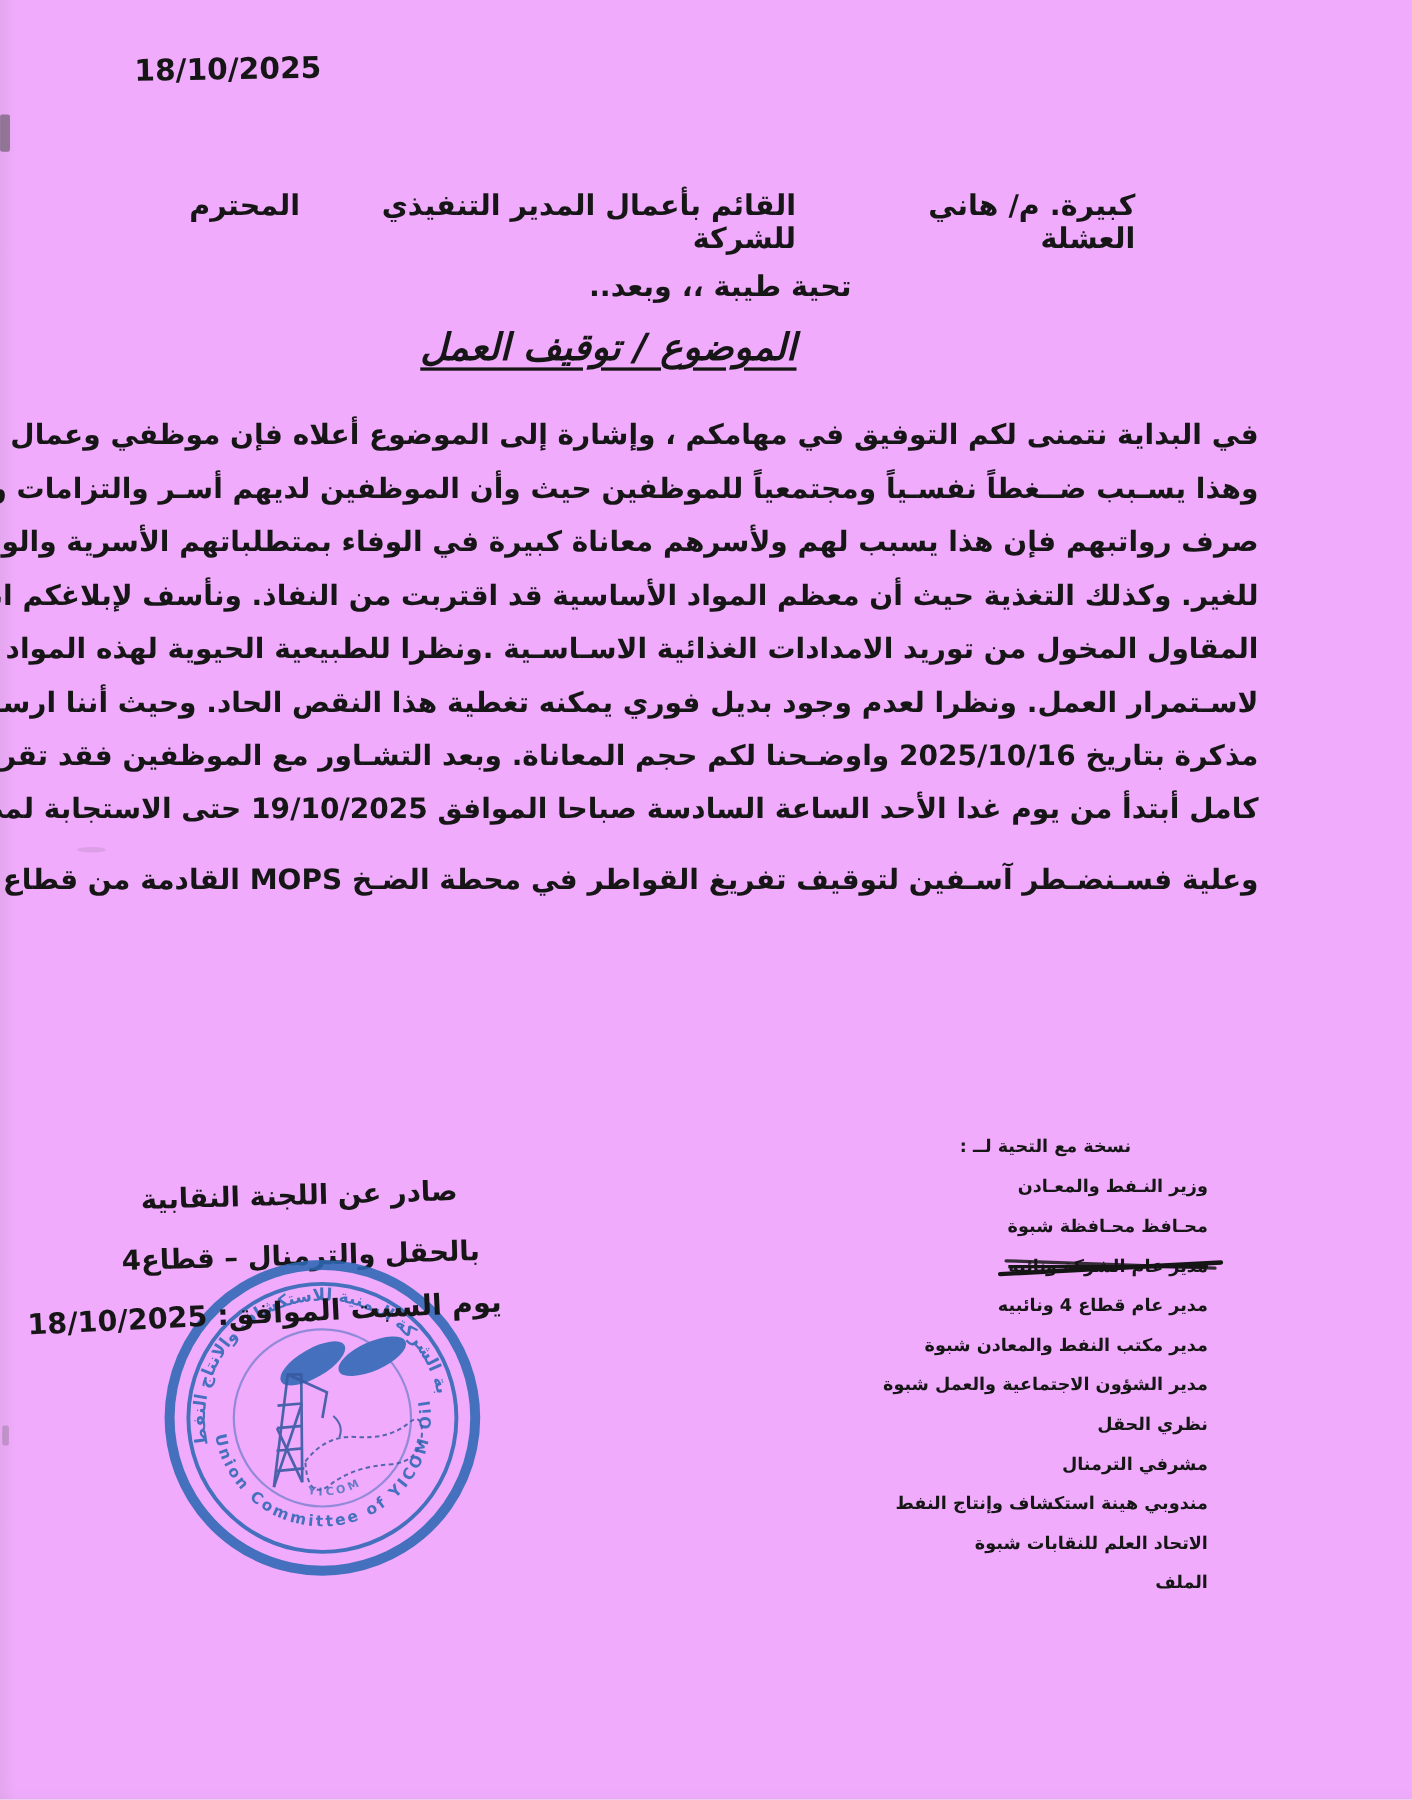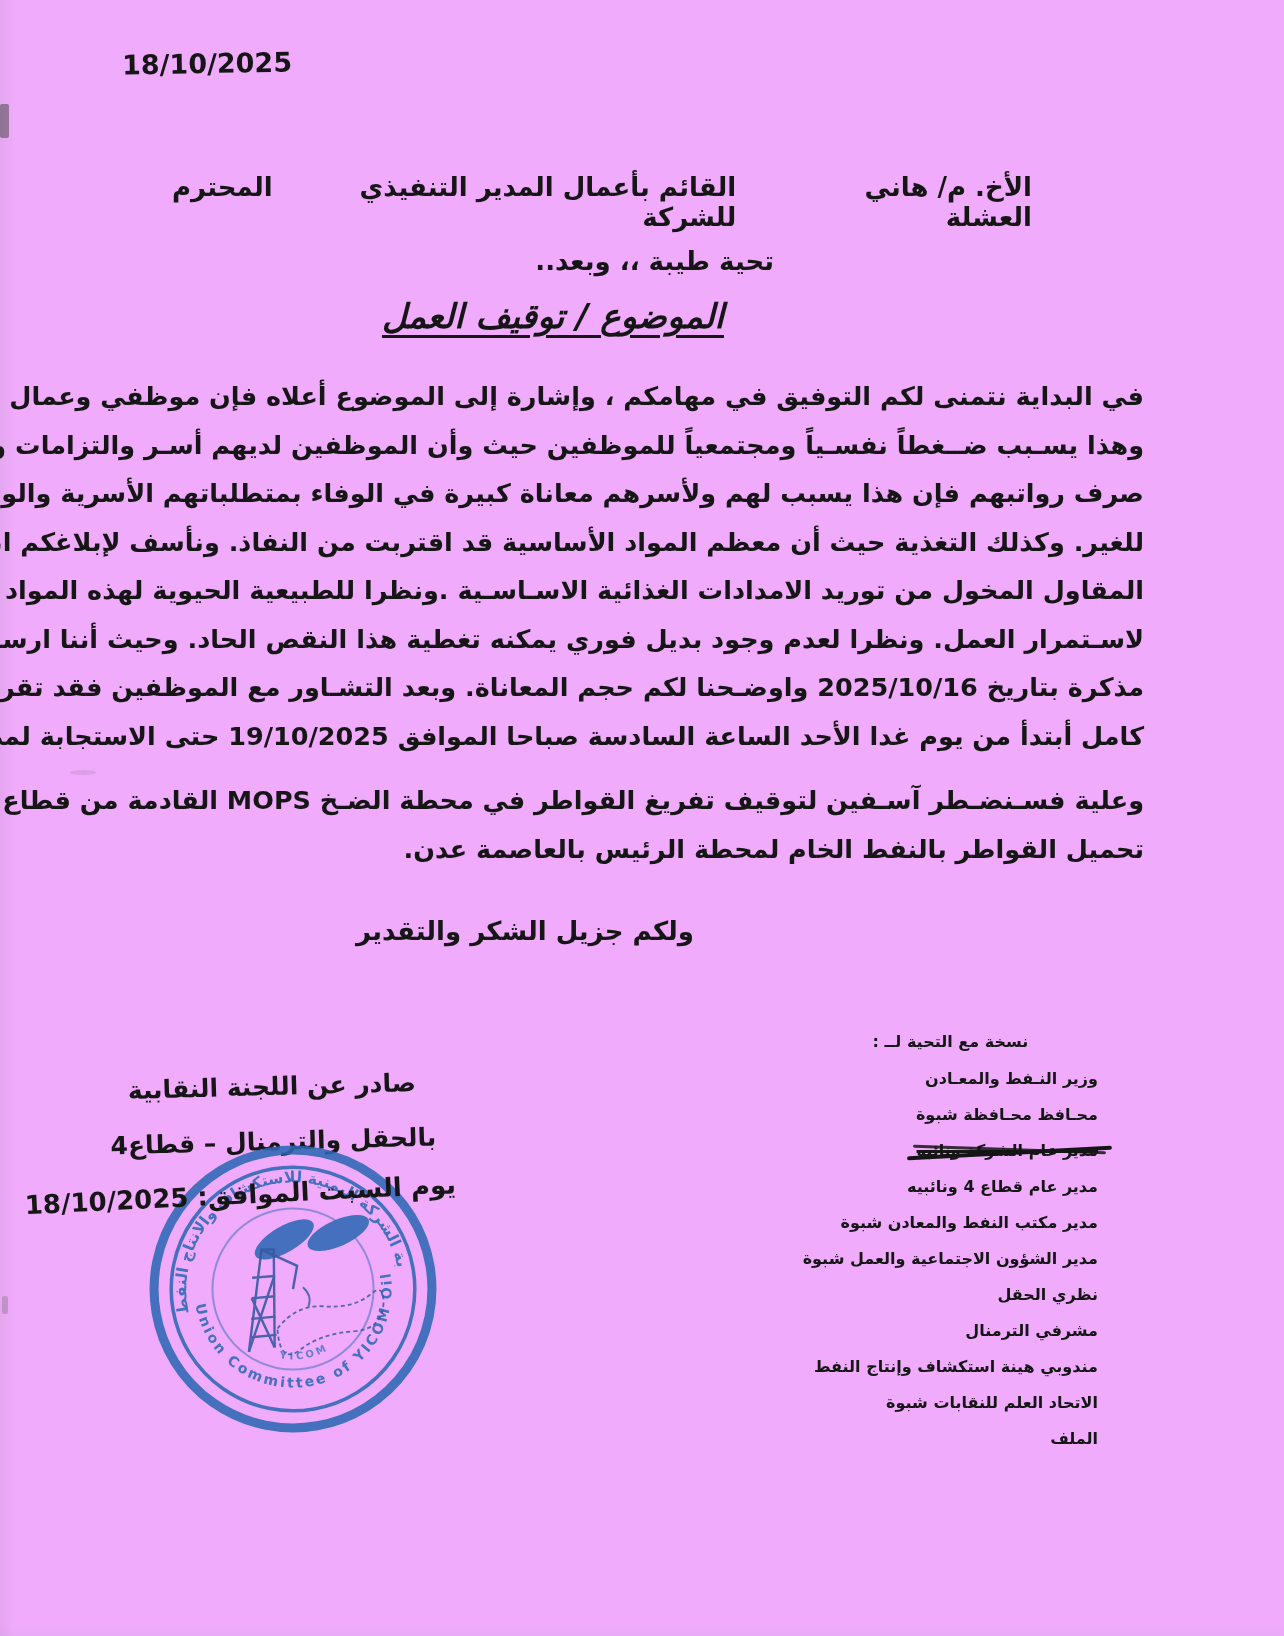--- a/index.html
+++ b/index.html
@@ -104,21 +104,21 @@
 <div class="page">
 
   <div class="artifact noise1"></div>
   <div class="artifact noise2"></div>
   <div class="artifact noise3"></div>
 
   <div class="date-top">18/10/2025</div>
 
   <div class="addr-row">
     <span class="addr-group">
-      <span>الأخ. م/ هاني العشلة</span>
+      <span>كبيرة. م/ هاني العشلة</span>
       <span>القائم بأعمال المدير التنفيذي للشركة</span>
     </span>
     <span>المحترم</span>
   </div>
 
   <div class="greeting">تحية طيبة ،، وبعد..</div>
   <div class="subject">الموضوع / توقيف العمل</div>
 
   <div class="body-block body1">
     <div class="body-line">في البداية نتمنى لكم التوفيق في مهامكم ، وإشارة إلى الموضوع أعلاه فإن موظفي وعمال الشركة من دون رواتب</div>
@@ -126,24 +126,22 @@
     <div class="body-line">صرف رواتبهم فإن هذا يسبب لهم ولأسرهم معاناة كبيرة في الوفاء بمتطلباتهم الأسرية والوفاء بتسديد التزاماتهم</div>
     <div class="body-line">للغير. وكذلك التغذية حيث أن معظم المواد الأساسية قد اقتربت من النفاذ. ونأسف لإبلاغكم انه تم التوقيف من قبل</div>
     <div class="body-line">المقاول المخول من توريد الامدادات الغذائية الاسـاسـية .ونظرا للطبيعية الحيوية لهذه المواد وضـرورتها القصـوى</div>
     <div class="body-line">لاسـتمرار العمل. ونظرا لعدم وجود بديل فوري يمكنه تغطية هذا النقص الحاد. وحيث أننا ارسـلنا لكم من ســابق</div>
     <div class="body-line">مذكرة بتاريخ 2025/10/16 واوضـحنا لكم حجم المعاناة. وبعد التشـاور مع الموظفين فقد تقرر تعليق العمل بشكل</div>
     <div class="body-line last">كامل أبتدأ من يوم غدا الأحد الساعة السادسة صباحا الموافق 19/10/2025 حتى الاستجابة لمطالبنا .</div>
   </div>
 
   <div class="body-block body2">
     <div class="body-line">وعلية فسـنضـطر آسـفين لتوقيف تفريغ القواطر في محطة الضـخ MOPS القادمة من قطاع S2 بالعقلة وأيضـا</div>
-    <div class="body-line last">تحميل القواطر بالنفط الخام لمحطة الرئيس بالعاصمة عدن.</div>
-  </div>
-
-  <div class="closing">ولكم جزيل الشكر والتقدير</div>
+  </div>
+
 
   <div class="cc-block">
     <div class="cc-heading">نسخة مع التحية لــ :</div>
     <div class="cc-item">وزير النـفط والمعـادن</div>
     <div class="cc-item">محـافظ محـافظة شبوة</div>
     <div class="cc-item struck">مدير عام الشركة ونائبه</div>
     <div class="cc-item">مدير عام قطاع 4 ونائبيه</div>
     <div class="cc-item">مدير مكتب النفط والمعادن شبوة</div>
     <div class="cc-item">مدير الشؤون الاجتماعية والعمل شبوة</div>
     <div class="cc-item">نظري الحقل</div>

